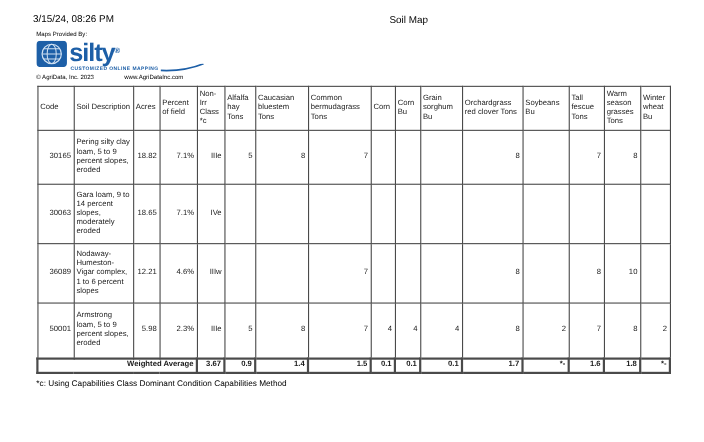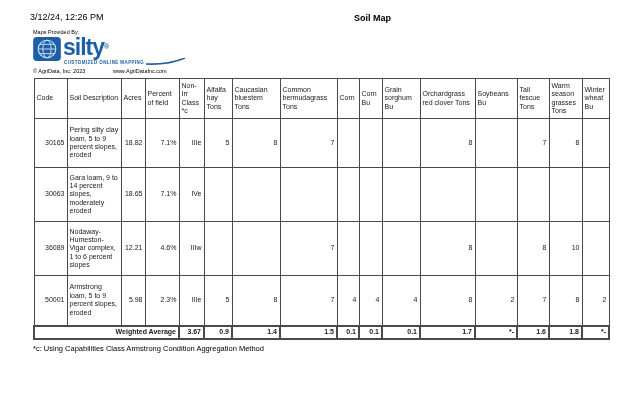--- a/index.html
+++ b/index.html
@@ -2,21 +2,21 @@
 <html><head>
 <meta charset="utf-8">
 <style>
   * { margin:0; padding:0; box-sizing:border-box; }
   html,body { width:640px; height:402px; background:#ffffff; overflow:hidden;
     font-family:"Liberation Sans", sans-serif; color:#1a1a1a; }
   .abs { position:absolute; }
 
   
   .print-date { left:30px; top:12px; font-size:9px; color:#000; }
-  .print-title { left:354px; top:13px; font-size:9px; color:#000;font-weight:bold; }
+  .print-title { left:354px; top:13px; font-size:9px; color:#000; }
 
   
   .brand { left:33px; top:29px; width:180px; }
   .provided-by { font-size:5.5px; color:#000; margin-bottom:1px; }
   .logo-row { display:flex; align-items:flex-start; height:26px; position:relative; }
   .globe { width:28px; height:24px; margin-top:1px; }
   .logo-text { font-size:23px; font-weight:bold; color:#1d5fa7; letter-spacing:-1px;
     line-height:22px; margin-left:2px; }
   .reg { font-size:7px; color:#1d5fa7; font-weight:bold; vertical-align:top; }
   .tagline-row { display:flex; align-items:center; margin-left:31px; margin-top:-4px; }
@@ -34,21 +34,21 @@
   .soil-table td.num { text-align:right; }
   .soil-table td.desc { text-align:left; }
   .soil-table tr.wa td { border-width:2px; font-weight:bold; height:13px; }
   .soil-table tr.wa td.lbl { text-align:right; }
 
   .footnote { left:33px; top:344px; font-size:7.5px; color:#000; }
 </style>
 </head>
 <body>
 
-<div class="abs print-date">3/12/24, 12:26 PM</div>
+<div class="abs print-date">3/15/24, 08:26 PM</div>
 <div class="abs print-title">Soil Map</div>
 
 <div class="abs brand">
   <div class="provided-by">Maps Provided By:</div>
   <div class="logo-row">
     <svg class="globe" viewBox="0 0 30 26">
       <rect x="0" y="0" width="30" height="26" rx="4" fill="#1d5fa7"></rect>
       <circle cx="15" cy="13" r="9.5" fill="none" stroke="#cfe0f2" stroke-width="1.2"></circle>
       <ellipse cx="15" cy="13" rx="4.5" ry="9.5" fill="none" stroke="#cfe0f2" stroke-width="1"></ellipse>
       <line x1="5.5" y1="13" x2="24.5" y2="13" stroke="#cfe0f2" stroke-width="1"></line>
@@ -192,13 +192,13 @@
       <td class="num">0.1</td>
       <td class="num">1.7</td>
       <td class="num">*-</td>
       <td class="num">1.6</td>
       <td class="num">1.8</td>
       <td class="num">*-</td>
     </tr>
   </tbody>
 </table>
 
-<div class="abs footnote">*c: Using Capabilities Class Armstrong Condition Aggregation Method</div>
+<div class="abs footnote">*c: Using Capabilities Class Dominant Condition Capabilities Method</div>
 
 </body></html>

